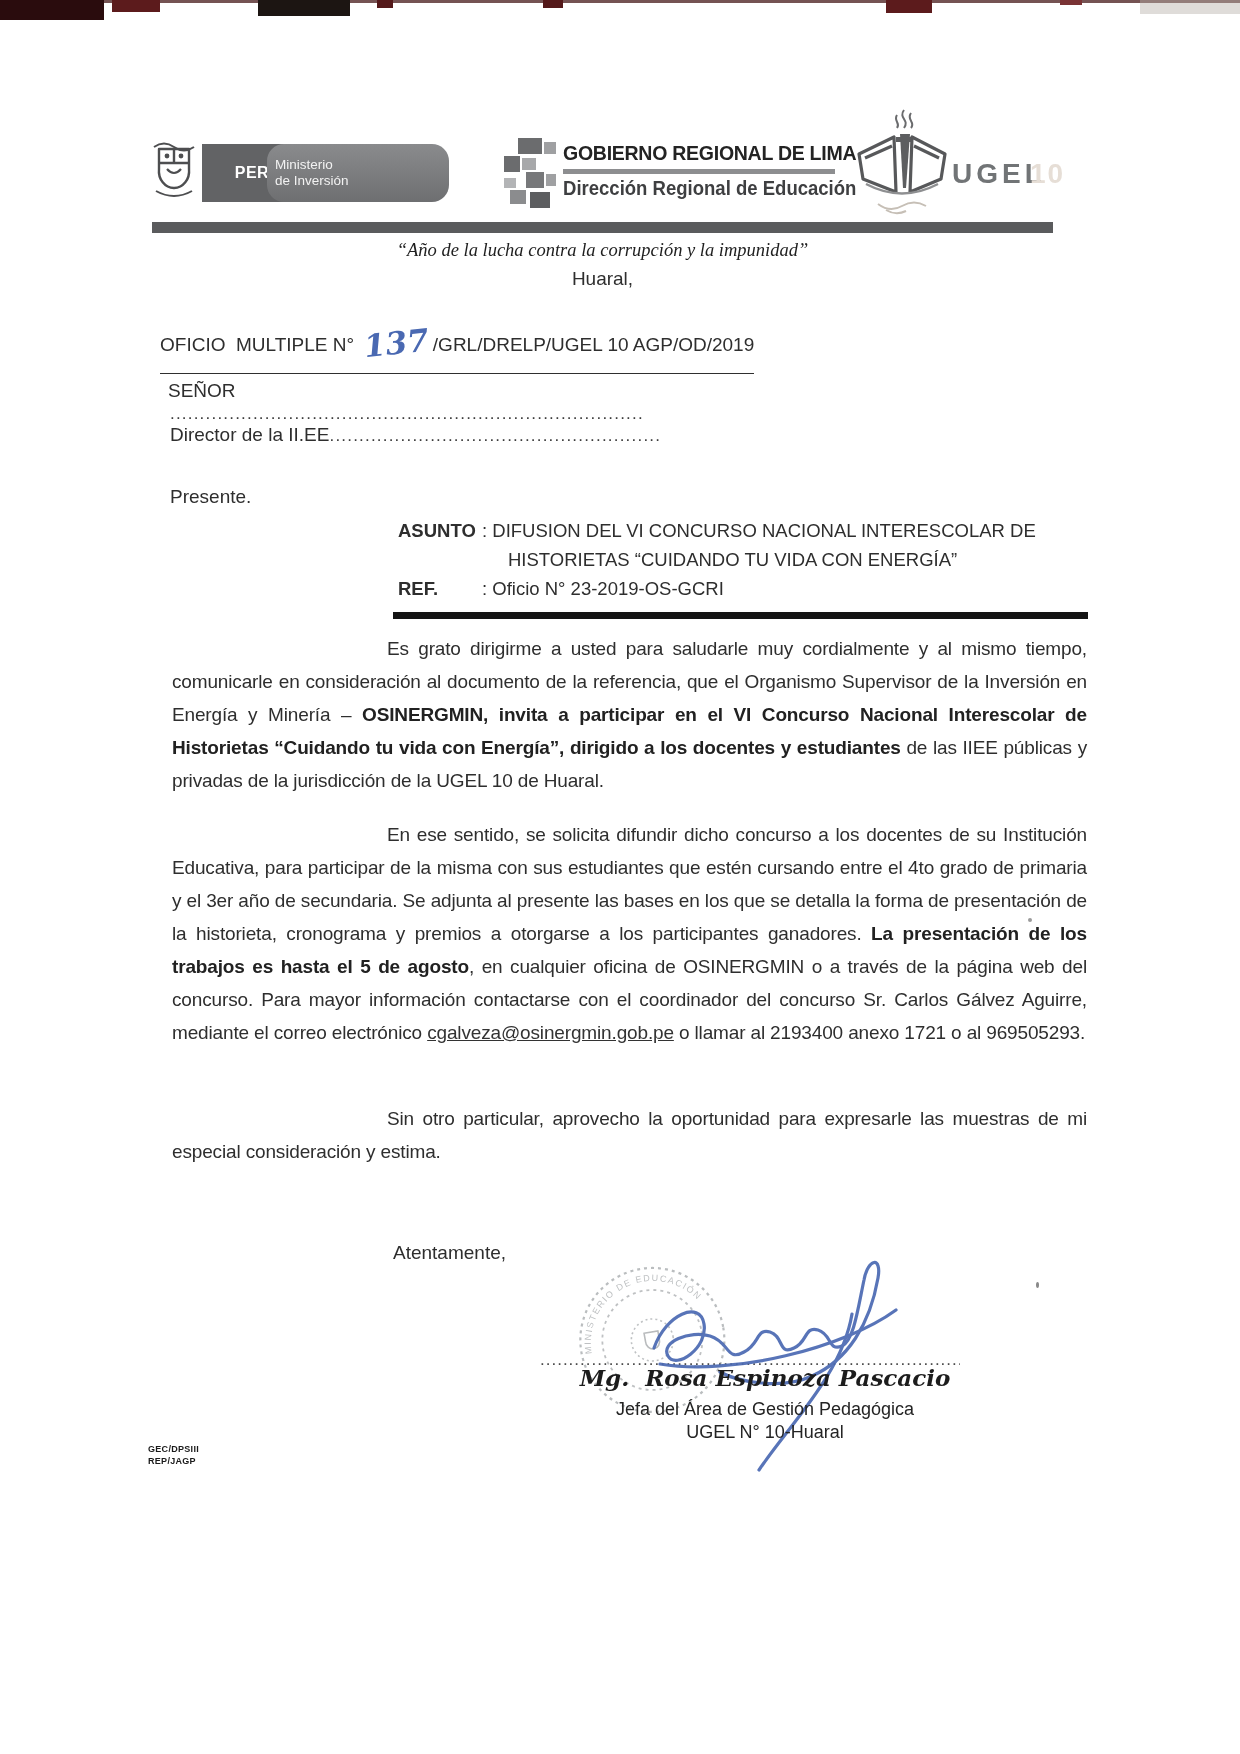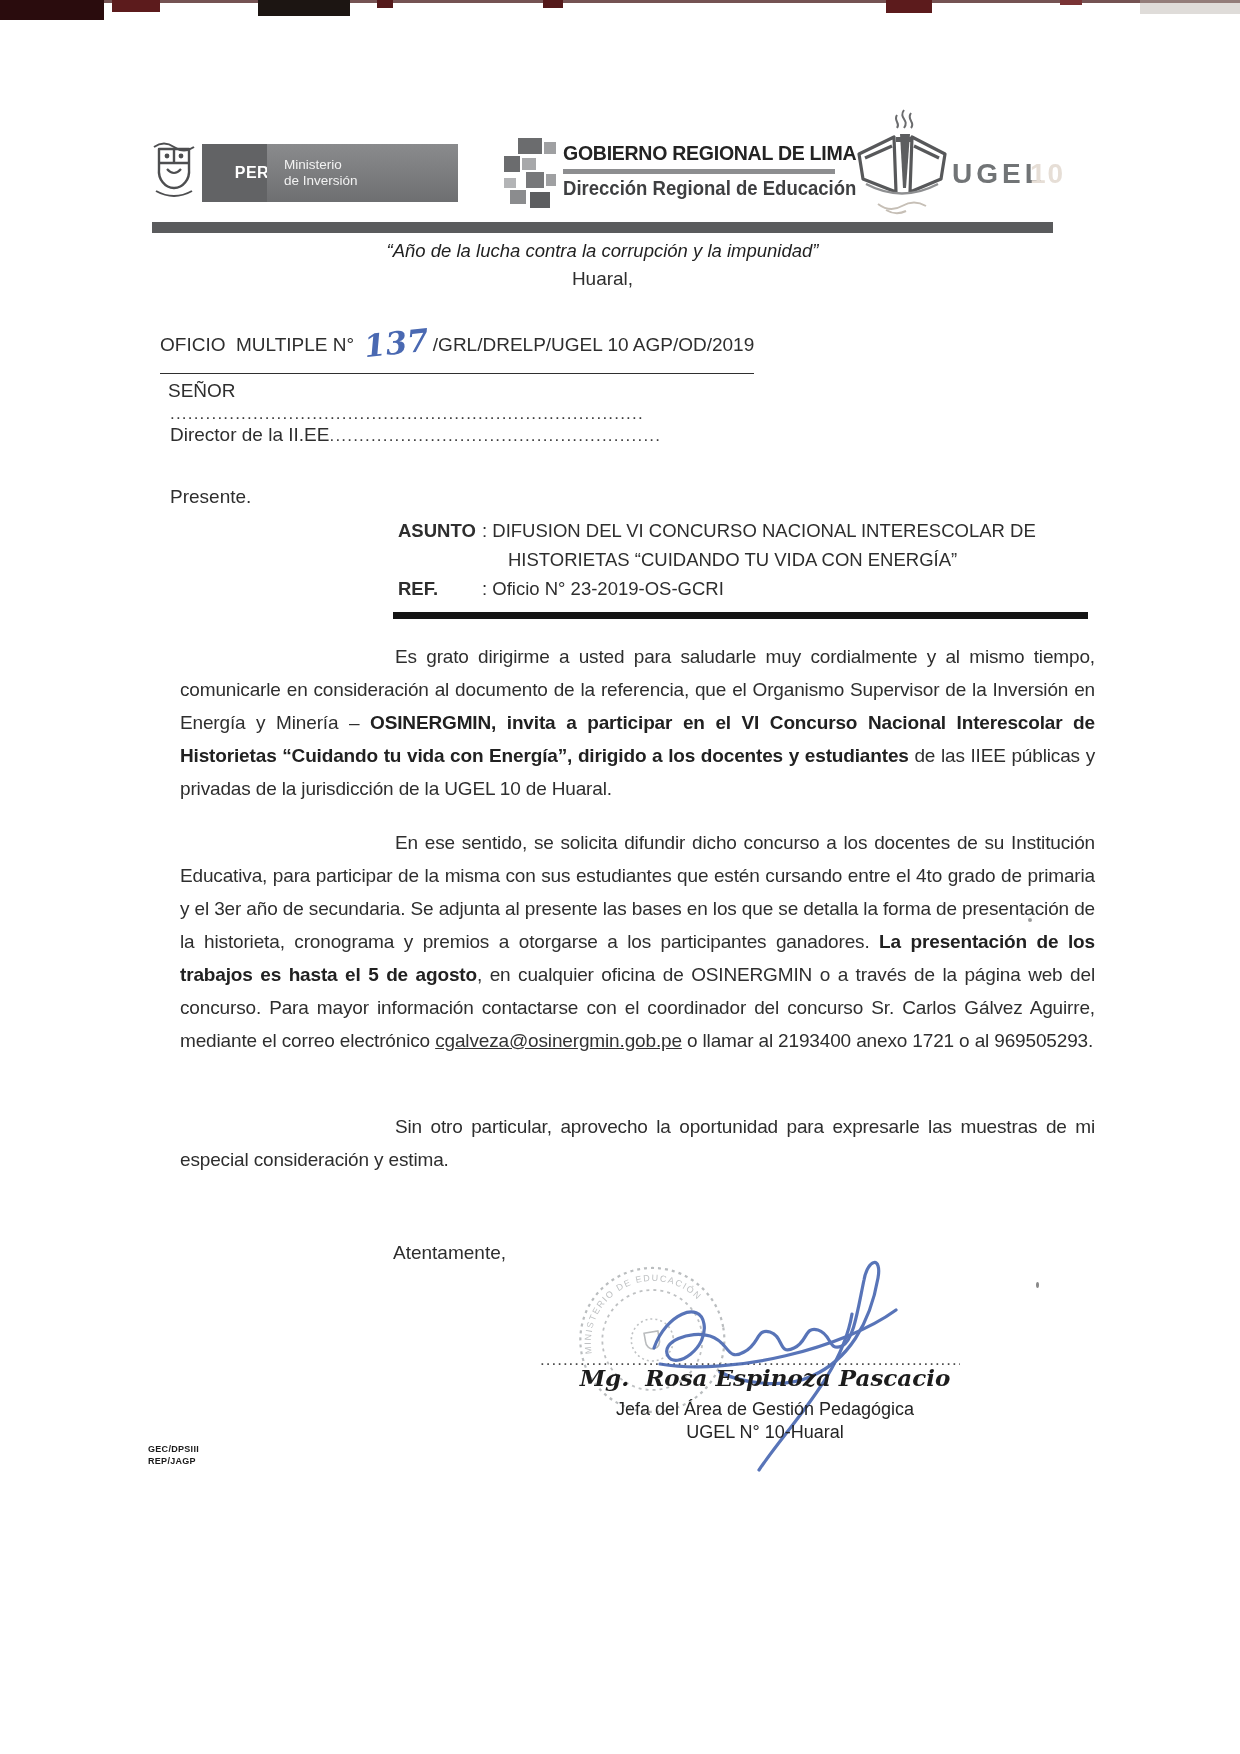--- a/index.html
+++ b/index.html
@@ -9,43 +9,43 @@
     font-family:"Liberation Sans","DejaVu Sans",sans-serif;
     color:#2e2e2e;
   }
   .abs{position:absolute;}
   
   .artifact{position:absolute;}
   
   .peru-box{background:#626365;color:#fff;display:flex;align-items:center;justify-content:center;
     font-weight:700;font-size:16px;letter-spacing:.5px;}
   .ministry-box{background:linear-gradient(#8a8b8d,#6e6f71);color:#f2f2f2;display:flex;flex-direction:column;
-    justify-content:center;padding-left:17px;font-size:13.5px;line-height:16px;}
+    justify-content:center;padding-left:8px;font-size:13.5px;line-height:16px;border-radius:17px;}
   .gore-title{font-weight:700;font-size:21px;color:#232323;transform:scaleX(.93);transform-origin:left;
     letter-spacing:-.3px;white-space:nowrap;}
   .gore-bar{background:#8d8e90;height:5px;}
   .gore-sub{font-weight:600;font-size:19.5px;color:#3e3f41;transform:scaleX(.95);transform-origin:left;white-space:nowrap;}
   .ugel-word{font-weight:700;font-size:28px;letter-spacing:4px;color:#717476;}
   .ugel-ten{font-weight:700;font-size:28px;color:#e6ded6;letter-spacing:2px;}
   .hdr-rule{background:#5a5b5d;}
   
-  .motto{font-family:Liberation Sans, sans-serif;font-style:italic;font-size:18.5px;color:#1f1f1f;
+  .motto{font-family:Liberation Serif, serif;font-style:italic;font-size:18.5px;color:#1f1f1f;
     text-align:center;}
   .place{font-size:19px;text-align:center;}
   .oficio{display:flex;align-items:baseline;border-bottom:1.6px solid #2f2f2f;padding-bottom:15px;}
   .oficio .pre{white-space:pre;font-size:19px;}
   .hand-num{font-family:"DejaVu Serif","Liberation Serif",serif;font-style:italic;font-weight:700;
     color:#4a69b2;font-size:31px;transform:rotate(-6deg);display:inline-block;margin:0 4px 0 10px;
     position:relative;top:3px;}
   .plain{font-size:19px;}
   .dotsrow{font-size:17px;letter-spacing:1.2px;color:#3c3c3c;white-space:nowrap;overflow:hidden;height:16px;}
   .label600{font-weight:600;font-size:18.5px;}
   .capsline{font-size:18.5px;white-space:nowrap;}
   .black-rule{background:#141414;}
-  .bodyp{margin:8px;font-size:19px;line-height:33px;text-align:justify;text-indent:215px;letter-spacing:-.15px;}
+  .bodyp{margin:0;font-size:19px;line-height:33px;text-align:justify;text-indent:215px;letter-spacing:-.15px;}
   .bodyp b{font-weight:700;color:#212121;}
   .email{text-decoration:underline;color:#333;}
   
   .closing{font-size:19px;}
   .sig-name{font-family:"DejaVu Serif","Liberation Serif",serif;font-style:italic;font-weight:700;
     font-size:23px;color:#1c1c1c;text-align:center;white-space:pre;}
   .sig-title{font-size:18px;color:#242424;text-align:center;}
   .sig-dots{font-size:17px;letter-spacing:1px;color:#4a4a4a;white-space:nowrap;overflow:hidden;height:15px;}
   .initials{font-size:9px;font-weight:700;line-height:12px;color:#1a1a1a;letter-spacing:.3px;}
   .speck{position:absolute;border-radius:50%;}

